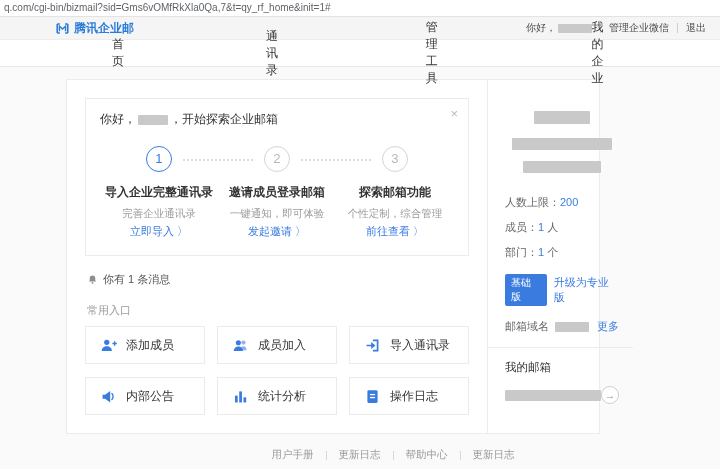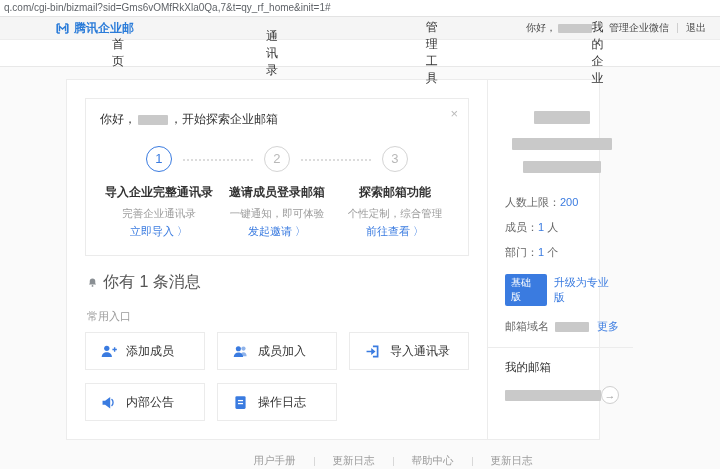--- a/index.html
+++ b/index.html
@@ -38,21 +38,21 @@
   .steps { display:flex; margin-top:18px; }
   .step { position:relative; width:33.33%; text-align:center; }
   .step .circle { width:26px; height:26px; border-radius:50%; border:1px solid #d4d4d4; color:#b8b8b8; font-size:13px; line-height:24px; margin:0 auto; background:#fff; position:relative; z-index:1; }
   .step.active .circle { border-color:#3a7be0; color:#3a7be0; }
   .step:not(:first-child)::before { content:""; position:absolute; top:13px; left:calc(-50% + 24px); right:calc(50% + 24px); border-top:2px dotted #dcdcdc; }
   .step-title { margin-top:12px; font-size:12px; color:#333; font-weight:bold; }
   .step-desc { margin-top:6px; font-size:10.5px; color:#9b9b9b; }
   .step-link { margin-top:3px; font-size:11px; color:#3a7be0; cursor:pointer; }
 
   
-  .msg-row { display:flex; align-items:center; gap:5px; margin:16px 2px 0; font-size:16px; color:#555; }
+  .msg-row { display:flex; align-items:center; gap:5px; margin:16px 2px 0; font-size:11px; color:#555; }
 
   
   .shortcut-title { margin:16px 2px 8px; font-size:11px; color:#9b9b9b; }
   .tiles { display:grid; grid-template-columns:repeat(3,120px); gap:13px 12px; }
   .tile { height:38px; border:1px solid #ebebeb; display:flex; align-items:center; gap:9px; padding:0 0 0 14px; font-size:12px; color:#333; cursor:pointer; background:#fff; }
 
   
   .co-blocks { text-align:center; padding-top:14px; }
   .blur.co1 { width:56px; height:13px; }
   .blur.co2 { width:100px; height:12px; margin-top:12px; }
@@ -67,21 +67,21 @@
   .blur.domain { width:34px; height:10px; margin-left:6px; }
   .more { margin-left:auto; color:#3a7be0; cursor:pointer; }
   .rp-divider { border-top:1px solid #ececec; margin:13px -14px 0 -17px; }
   .mybox-title { margin-top:12px; font-size:11.5px; color:#333; }
   .mybox-row { margin-top:11px; display:flex; align-items:center; }
   .blur.mail { width:96px; height:11px; }
   .arrow-btn { margin-left:auto; width:18px; height:18px; border:1px solid #cfcfcf; border-radius:50%; color:#9a9a9a; font-size:11px; line-height:16px; text-align:center; cursor:pointer; background:#fff; }
 
   
   .footer { text-align:center; margin-top:14px; }
-  .footer-links { font-size:10.5px; color:#9b9b9b; display:flex; justify-content:center; align-items:center; gap:8px; }
+  .footer-links { font-size:10.5px; color:#9b9b9b; display:flex; justify-content:center; align-items:center; gap:2px; }
   .footer-links .flink { padding:0 10px; cursor:pointer; }
   .footer-links .fsep { width:1px; height:9px; background:#d8d8d8; }
 
   .icon { display:inline-flex; align-items:center; }
 </style>
 </head>
 <body>
 
 <div class="urlbar">q.com/cgi-bin/bizmail?sid=Gms6vOMfRkXla0Qa,7&amp;t=qy_rf_home&amp;init=1#</div>
 
@@ -193,20 +193,30 @@
             <svg width="17" height="17" viewBox="0 0 20 20">
                 <path d="M3 8v4.5h3L12 17V3.5L6 8z" fill="#3a7be0"></path>
                 <path d="M14 6.5c1.8 1.8 1.8 5.2 0 7" stroke="#3a7be0" stroke-width="1.6" fill="none" stroke-linecap="round"></path>
               </svg>
           </span>
           <span>内部公告</span>
         </div>
         <div class="tile">
           <span class="icon">
             <svg width="17" height="17" viewBox="0 0 20 20">
+                <rect x="3.5" y="9" width="3.2" height="8" fill="#3a7be0"></rect>
+                <rect x="8.5" y="4" width="3.2" height="13" fill="#3a7be0"></rect>
+                <rect x="13.5" y="11" width="3.2" height="6" fill="#3a7be0"></rect>
+              </svg>
+          </span>
+          <span>统计分析</span>
+        </div>
+        <div class="tile">
+          <span class="icon">
+            <svg width="17" height="17" viewBox="0 0 20 20">
                 <rect x="4" y="2.5" width="12" height="15" rx="1.5" fill="#3a7be0"></rect>
                 <rect x="7" y="7" width="6" height="1.5" fill="#fff"></rect>
                 <rect x="7" y="10.5" width="6" height="1.5" fill="#fff"></rect>
               </svg>
           </span>
           <span>操作日志</span>
         </div>
       </div>
     </div>
 

